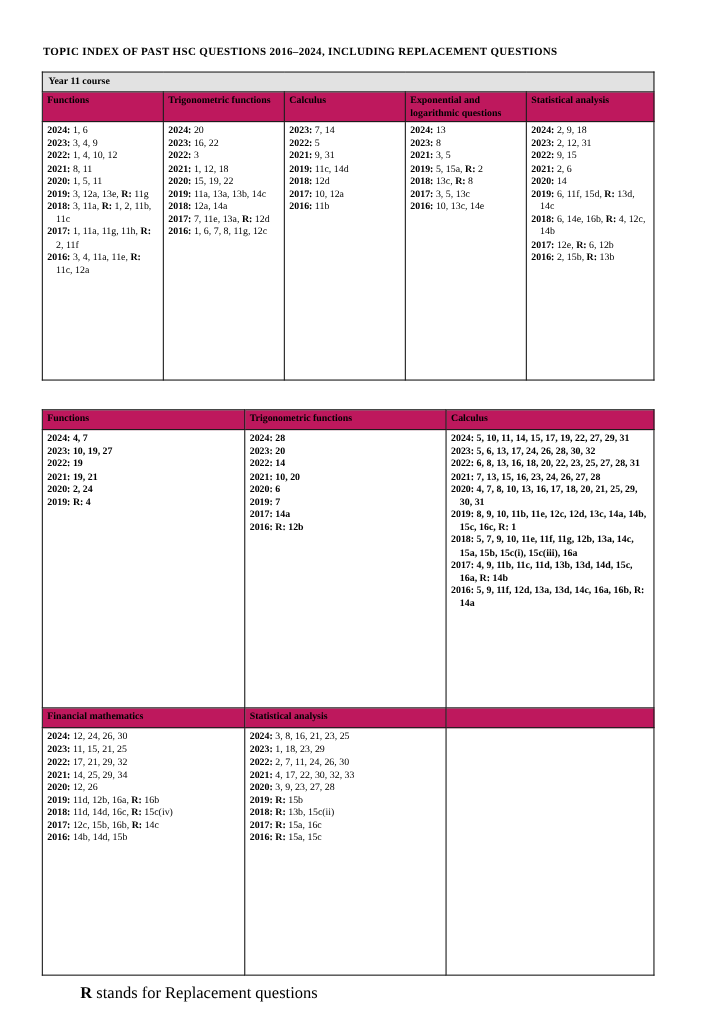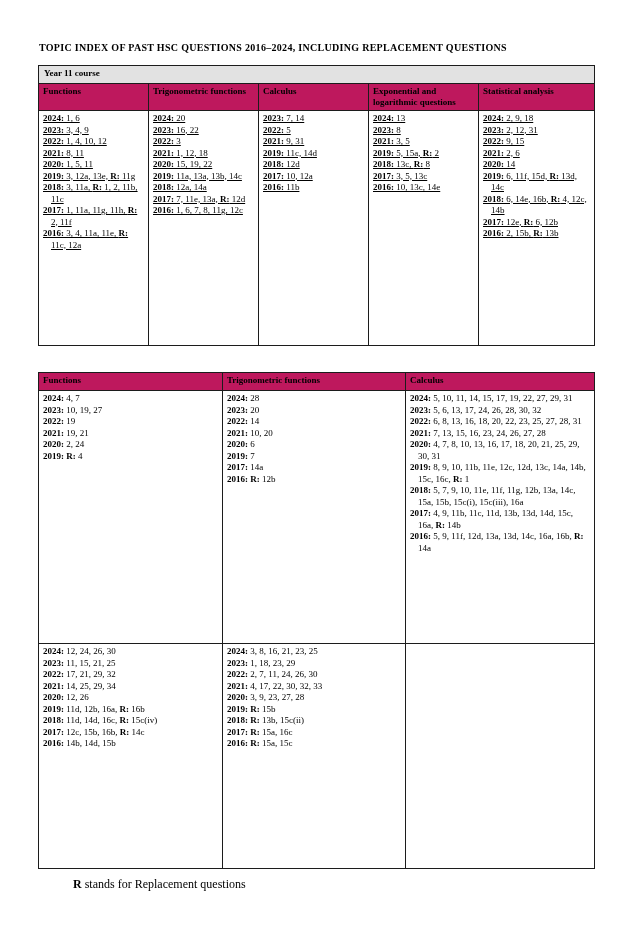--- a/index.html
+++ b/index.html
@@ -38,31 +38,31 @@
     height:13px;
     padding:2px 5px;
   }
   tr.head th {
     background:#be185d;
     font-weight:bold;
     line-height:11px;
   }
   .y11 tr.head th { height:22px; }
   .y12 tr.head th { height:13px; }
-  .y11 tr.data td { height:230px;text-decoration:underline; }
-  .y12 tr.data1 td { height:248px; }
+  .y11 tr.data td { height:230px; }
+  .y12 tr.data1 td { height:248px;font-weight:bold; }
   .y12 tr.data2 td { height:220px; }
   .gap { height:26px; }
   .entry {
     line-height:11.5px;
     padding-left:8px;
     text-indent:-8px;
   }
   .footnote {
-    font-size:12px;
+    font-size:15px;
     margin:8px 0 0 1px;
     padding-left:34px;
   }
 </style>
 </head>
 <body>
 
 <div class="page">
 
   <h1 class="title">TOPIC INDEX OF PAST HSC QUESTIONS 2016–2024, INCLUDING REPLACEMENT QUESTIONS</h1>
@@ -180,20 +180,25 @@
             <div class="entry"><b>2023:</b> 5, 6, 13, 17, 24, 26, 28, 30, 32</div>
             <div class="entry"><b>2022:</b> 6, 8, 13, 16, 18, 20, 22, 23, 25, 27, 28, 31</div>
             <div class="entry"><b>2021:</b> 7, 13, 15, 16, 23, 24, 26, 27, 28</div>
             <div class="entry"><b>2020:</b> 4, 7, 8, 10, 13, 16, 17, 18, 20, 21, 25, 29, 30, 31</div>
             <div class="entry"><b>2019:</b> 8, 9, 10, 11b, 11e, 12c, 12d, 13c, 14a, 14b, 15c, 16c, <b>R:</b> 1</div>
             <div class="entry"><b>2018:</b> 5, 7, 9, 10, 11e, 11f, 11g, 12b, 13a, 14c, 15a, 15b, 15c(i), 15c(iii), 16a</div>
             <div class="entry"><b>2017:</b> 4, 9, 11b, 11c, 11d, 13b, 13d, 14d, 15c, 16a, <b>R:</b> 14b</div>
             <div class="entry"><b>2016:</b> 5, 9, 11f, 12d, 13a, 13d, 14c, 16a, 16b, <b>R:</b> 14a</div>
           </td>
     </tr>
+    <tr class="head">
+      <th>Financial mathematics</th>
+      <th>Statistical analysis</th>
+      <th></th>
+    </tr>
     <tr class="data2">
       <td>
             <div class="entry"><b>2024:</b> 12, 24, 26, 30</div>
             <div class="entry"><b>2023:</b> 11, 15, 21, 25</div>
             <div class="entry"><b>2022:</b> 17, 21, 29, 32</div>
             <div class="entry"><b>2021:</b> 14, 25, 29, 34</div>
             <div class="entry"><b>2020:</b> 12, 26</div>
             <div class="entry"><b>2019:</b> 11d, 12b, 16a, <b>R:</b> 16b</div>
             <div class="entry"><b>2018:</b> 11d, 14d, 16c, <b>R:</b> 15c(iv)</div>
             <div class="entry"><b>2017:</b> 12c, 15b, 16b, <b>R:</b> 14c</div>

